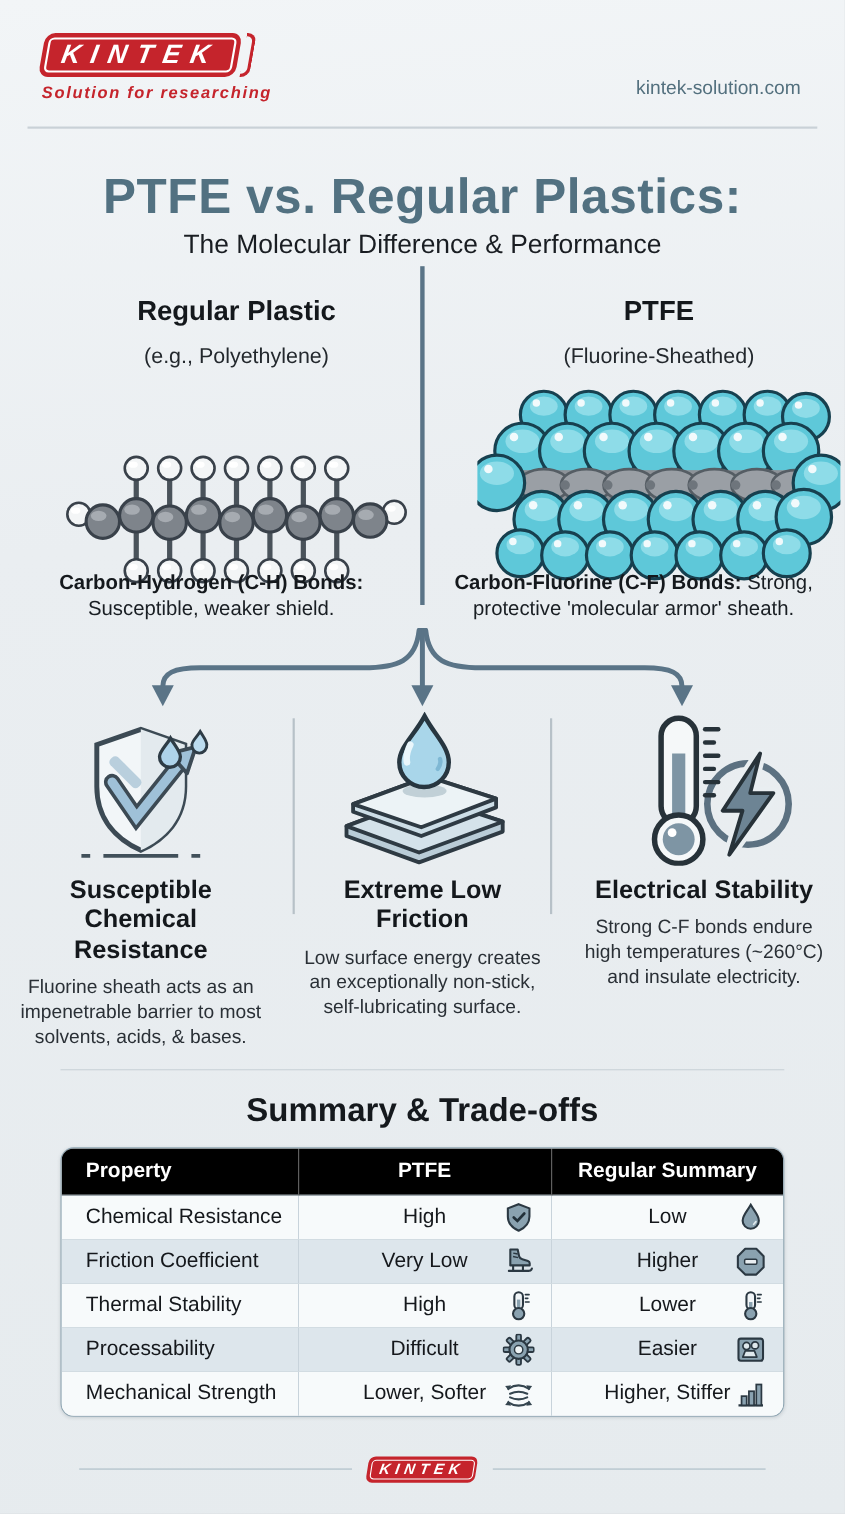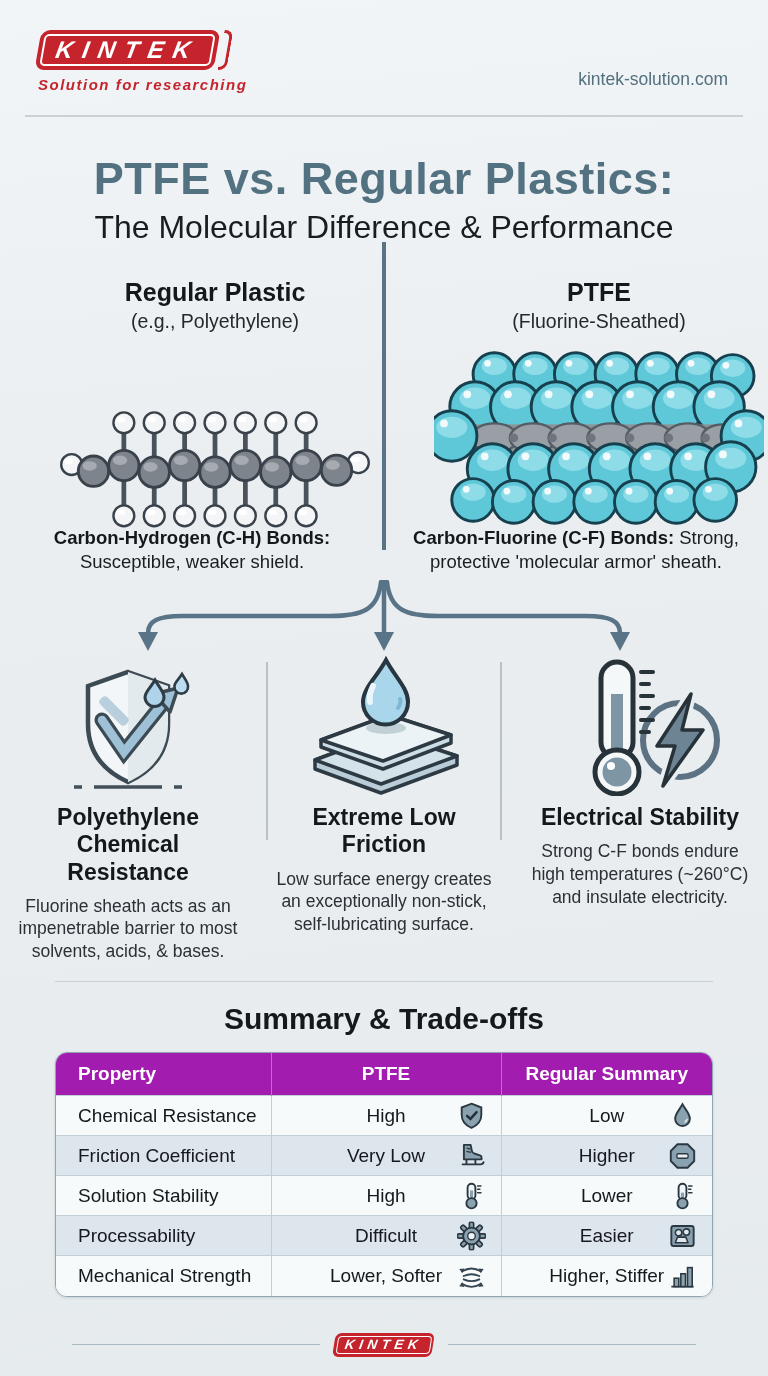--- a/index.html
+++ b/index.html
@@ -19,26 +19,26 @@
     font-size:24px; letter-spacing:9px; line-height:1;
   }
   .logo-box::before { content:""; position:absolute; inset:4px; border:2px solid #fff; border-radius:5px; }
   .logo-bracket { width:9px; margin-left:4px; border:3px solid #c5242c; border-left:none;
     border-radius:0 8px 8px 0; transform:skewX(-10deg); }
   .logo-tagline { color:#c5242c; font-style:italic; font-weight:700; font-size:15px; letter-spacing:1.5px; margin-top:6px; }
   .website { color:#53707e; font-size:17.5px;margin-top:36px; }
   .header-divider { height:1.5px; background:#c9d1d7; margin:22px 25px 0; }
   
   .title1 { margin-top:36px; text-align:center; font-size:45px; font-weight:700; color:#527181; letter-spacing:0.5px; }
-  .title2 { margin-top:4px; text-align:center; font-size:32px; font-weight:400; color:#191d22; }
+  .title2 { margin-top:4px; text-align:center; font-size:24px; font-weight:400; color:#191d22; }
   
   .compare { display:flex; margin-top:32px; height:248px; }
   .compare-col { width:384px; text-align:center;padding-left:46px; }
   .col-title { font-size:25px; font-weight:700; color:#14181c; }
-  .col-sub { font-size:19.5px; color:#23282d; margin-top:3px; }
+  .col-sub { font-size:19.5px; color:#23282d; margin-top:15px; }
   .mol-left { margin-top:48px; }
   .mol-right { margin-top:10px; }
   .center-line { position:absolute; left:382px; top:242px; width:3.5px; height:308px; background:#5a7487; }
   .bonds { display:flex; text-align:center; }
   .bond-col { width:384px; padding:0 26px; font-size:18.5px; line-height:1.32; color:#191e23; }
   .bond-col b { color:#14181c; }
   .arrows { display:block; margin-top:6px; }
   
   .benefits { position:relative; display:flex; margin-top:2px; }
   .vline { position:absolute; top:6px; width:1.5px; height:178px; background:#b7c1c8; }
@@ -46,21 +46,21 @@
   .benefit { flex:1; text-align:center; padding:0 16px; }
   .benefit-iconbox { height:140px; display:flex; align-items:center; justify-content:center; }
   .benefit-title { margin-top:8px; font-size:23px; font-weight:700; color:#14181c; line-height:1.18; }
   .benefit-text { margin-top:9px; font-size:17.5px; color:#2a3036; line-height:1.3; }
   
   .section-divider { height:1.5px; background:#c9d1d7; margin:18px 55px 0; }
   .summary-title { margin-top:20px; text-align:center; font-size:30px; font-weight:700; color:#15191d; }
   .table-wrap { width:658px; margin:16px auto 0; border:1.5px solid #8fa5b2; border-radius:12px;
     overflow:hidden; background:#f7fafb; box-shadow:0 1px 3px rgba(40,60,75,0.15); }
   table { width:100%; border-collapse:collapse; }
-  th { background:#a21caf; color:#fff; font-size:19px; font-weight:700; padding:10px 0; text-align:center; }
+  th { background:#000000; color:#fff; font-size:19px; font-weight:700; padding:10px 0; text-align:center; }
   th:first-child { text-align:left; padding-left:22px; width:215px; }
   th:nth-child(2) { width:230px; border-left:1px solid rgba(255,255,255,0.35); border-right:1px solid rgba(255,255,255,0.35); }
   td { font-size:19px; color:#15181c; text-align:center; padding:8px 0; height:40px; border-top:1px solid #c2cfd7; position:relative; }
   td:first-child { text-align:left; padding-left:22px; border-right:1px solid #c2cfd7; }
   td:nth-child(2) { border-right:1px solid #c2cfd7; }
   tbody tr:nth-child(odd) td { background:#f7fafb; }
   tbody tr:nth-child(even) td { background:#dde6ec; }
   .cell-icon { position:absolute; right:15px; top:50%; transform:translateY(-50%); display:flex; }
   
   .footer-rule { display:flex; align-items:center; margin:36px 72px 0; }
@@ -256,21 +256,21 @@
           <path d="M70,14 L110,28 V66 C110,96 92,114 70,124 Z" fill="#e3eaee"></path>
           <rect x="38" y="48" width="36" height="10" rx="4" fill="#b9cfdd" transform="rotate(45 56 53)"></rect>
           <path d="M44,62 L66,94 L106,44" fill="none" stroke="#3c4a54" stroke-width="15" stroke-linecap="round"></path>
           <path d="M44,62 L66,94 L106,44" fill="none" stroke="#9fc1d8" stroke-width="8.5" stroke-linecap="round"></path>
           <polygon points="96,36 120,30 112,54" fill="#9fc1d8" stroke="#3c4a54" stroke-width="3.5" stroke-linejoin="round"></polygon>
           <path d="M97,22 C101,29 106,34 106,39 A9.5,9.5 0 1,1 87,39 C87,34 93,29 97,22 Z" fill="#aed3ea" stroke="#2e3c46" stroke-width="3"></path>
           <path d="M124,16 C127,21 130,24.5 130,28 A6.8,6.8 0 1,1 116.5,28 C116.5,24.5 121,21 124,16 Z" fill="#bcdcef" stroke="#2e3c46" stroke-width="2.6"></path>
         </svg>
       </div>
       <div class="benefit-title">
-        <div>Polyethylene</div>
+        <div>Susceptible</div>
         <div>Chemical Resistance</div>
       </div>
       <div class="benefit-text">Fluorine sheath acts as an impenetrable barrier to most solvents, acids, &amp; bases.</div>
     </div>
 
     <div class="benefit">
       <div class="benefit-iconbox">
         <svg width="166" height="140" viewBox="0 0 166 140">
           <path d="M14,104 L86,77 L156,100 L156,109 L80,137 L14,113 Z" fill="#b9ccd7" stroke="#2e3a43" stroke-width="3.5" stroke-linejoin="round"></path>
           <path d="M14,104 L86,77 L156,100 L80,128 Z" fill="#d4e2ea" stroke="#2e3a43" stroke-width="3.5" stroke-linejoin="round"></path>
@@ -362,21 +362,21 @@
               </span></td>
           <td><span>Higher</span>
             <span class="cell-icon">
                 <svg width="29" height="29" viewBox="0 0 26 26">
                   <polygon points="8.5,2.5 17.5,2.5 23.5,8.5 23.5,17.5 17.5,23.5 8.5,23.5 2.5,17.5 2.5,8.5" fill="#8aa2b0" stroke="#2b3842" stroke-width="1.7" stroke-linejoin="round"></polygon>
                   <rect x="8" y="11" width="10" height="4" rx="1" fill="#e9eef1" stroke="#2b3842" stroke-width="1.2"></rect>
                 </svg>
               </span></td>
         </tr>
         <tr>
-          <td>Solution Stability</td>
+          <td>Thermal Stability</td>
           <td><span>High</span>
             <span class="cell-icon">
                 <svg width="29" height="29" viewBox="0 0 26 26">
                   <rect x="9.5" y="2" width="7" height="14" rx="3.5" fill="#f2f6f8" stroke="#2b3842" stroke-width="1.7"></rect>
                   <rect x="11.6" y="8" width="2.8" height="8" fill="#8aa2b0"></rect>
                   <circle cx="13" cy="19.5" r="4.6" fill="#8aa2b0" stroke="#2b3842" stroke-width="1.7"></circle>
                   <g stroke="#2b3842" stroke-width="1.3" stroke-linecap="round">
                     <line x1="18.5" y1="4" x2="21.5" y2="4"></line>
                     <line x1="18.5" y1="7" x2="20.5" y2="7"></line>
                     <line x1="18.5" y1="10" x2="21.5" y2="10"></line>

